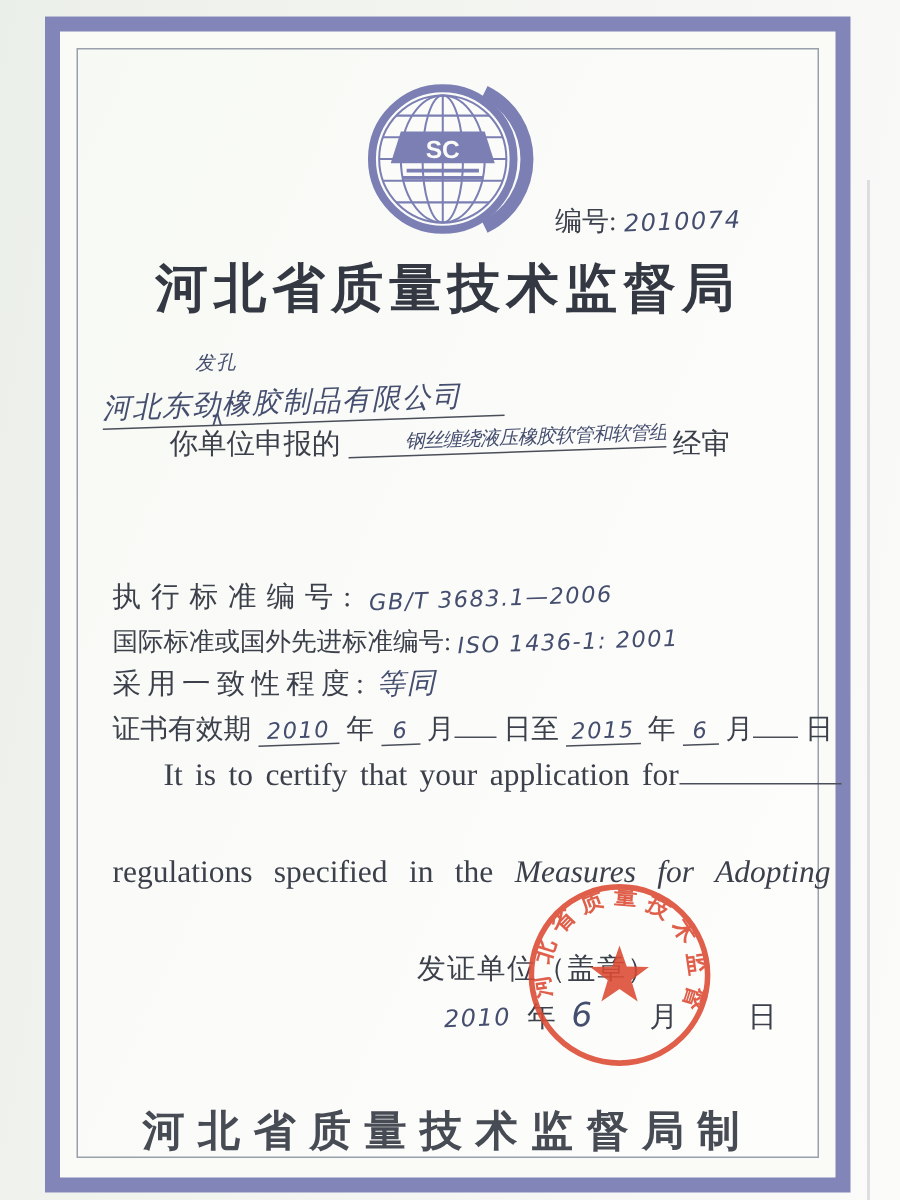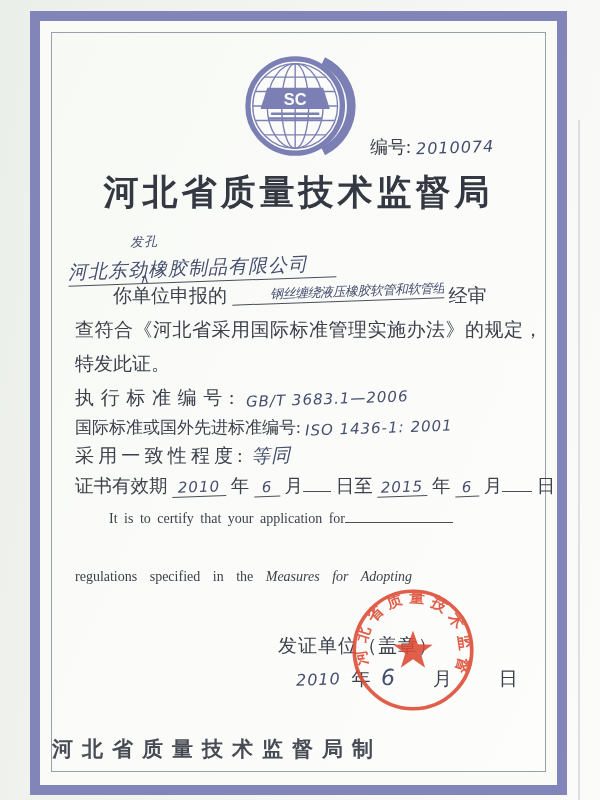--- a/index.html
+++ b/index.html
@@ -72,40 +72,40 @@
   .f-std  { top:352px; }
   .f-std .lbl { letter-spacing:.35em; }
   .f-intl { top:383px; font-size:17px; }
   .f-cons { top:410px; }
   .f-cons .lbl { letter-spacing:.22em;margin-top:22px; }
   .f-val  { top:440px; font-size:18.5px; }
   .fv { font-size:15px; }
   .blank { display:inline-block; border-bottom:1.5px solid #4a4e59; height:18px; vertical-align:baseline; }
 
   
-  .eline { left:23px; width:472px; font-size:14px; color:#3c404b; white-space:nowrap; }
+  .eline { left:23px; width:472px; font-size:21px; color:#3c404b; white-space:nowrap; }
   .e1 { top:470px; text-indent:34px; word-spacing:3px; }
   .e2 { top:503px; word-spacing:7px; }
   .e3 { top:536px; word-spacing:9px; }
   .e4 { top:569px; }
   .eul { display:inline-block; border-bottom:1.5px solid #4a4e59; height:20px; vertical-align:baseline; }
 
   
   .issuer-label { left:226px; top:600px; font-size:19px; letter-spacing:1px;text-align:center; }
   .issue-date { left:244px; top:632px; font-size:19px; word-spacing:6px; }
   .issue-date .hw { font-size:16px; }
   .issue-date .m { margin-left:26px; }
   .issue-date .d { margin-left:36px; }
 
   
   .seal { left:294px; top:550px; width:134px; height:134px; opacity:.88; }
 
   
-  .footer { left:0; right:0; top:702px; 
-            font-size:21px; letter-spacing:9px; color:#474b54; font-weight:bold; }
+  .footer { left:0; right:0; top:702px; text-align:center;
+            font-size:28px; letter-spacing:9px; color:#474b54; font-weight:bold; }
 </style>
 </head>
 <body>
 
 <div class="photo">
   <div class="cert">
     <div class="inner">
 
       <div class="abs logo">
         <svg width="116" height="106" viewBox="0 0 120 110">
@@ -153,22 +153,20 @@
         <span class="insert hw tilt">发孔</span>
         <span class="name hw tilt">河北东劲橡胶制品有限公司</span>
         <span class="caret">∧</span>
       </div>
 
       <div class="abs bline b1 cn">
         <span>你单位申报的</span>
         <span class="ul product hw tilt">钢丝缠绕液压橡胶软管和软管组合件</span>
         <span>经审</span>
       </div>
-      <div class="abs bline b2 cn">查符合《河北省采用国际标准管理实施办法》的规定，</div>
-      <div class="abs bline b3 cn">特发此证。</div>
 
       <div class="abs field f-std cn">
         <span class="lbl">执行标准编号:</span>
         <span class="hw tilt fv">GB/T 3683.1—2006</span>
       </div>
       <div class="abs field f-intl cn">
         <span class="lbl">国际标准或国外先进标准编号:</span>
         <span class="hw tilt fv">ISO 1436-1: 2001</span>
       </div>
       <div class="abs field f-cons cn">

